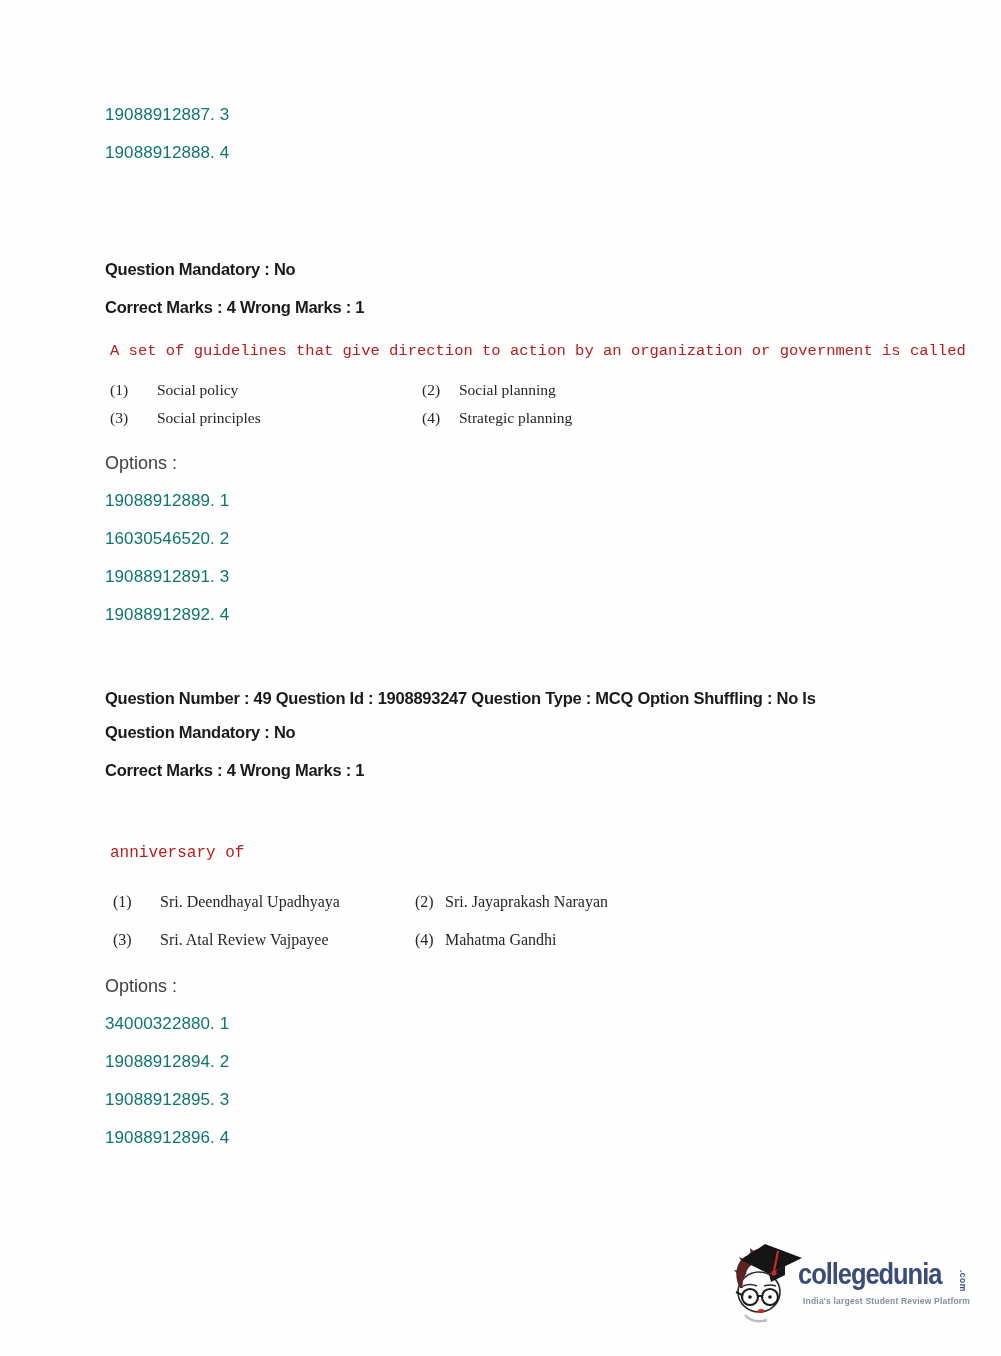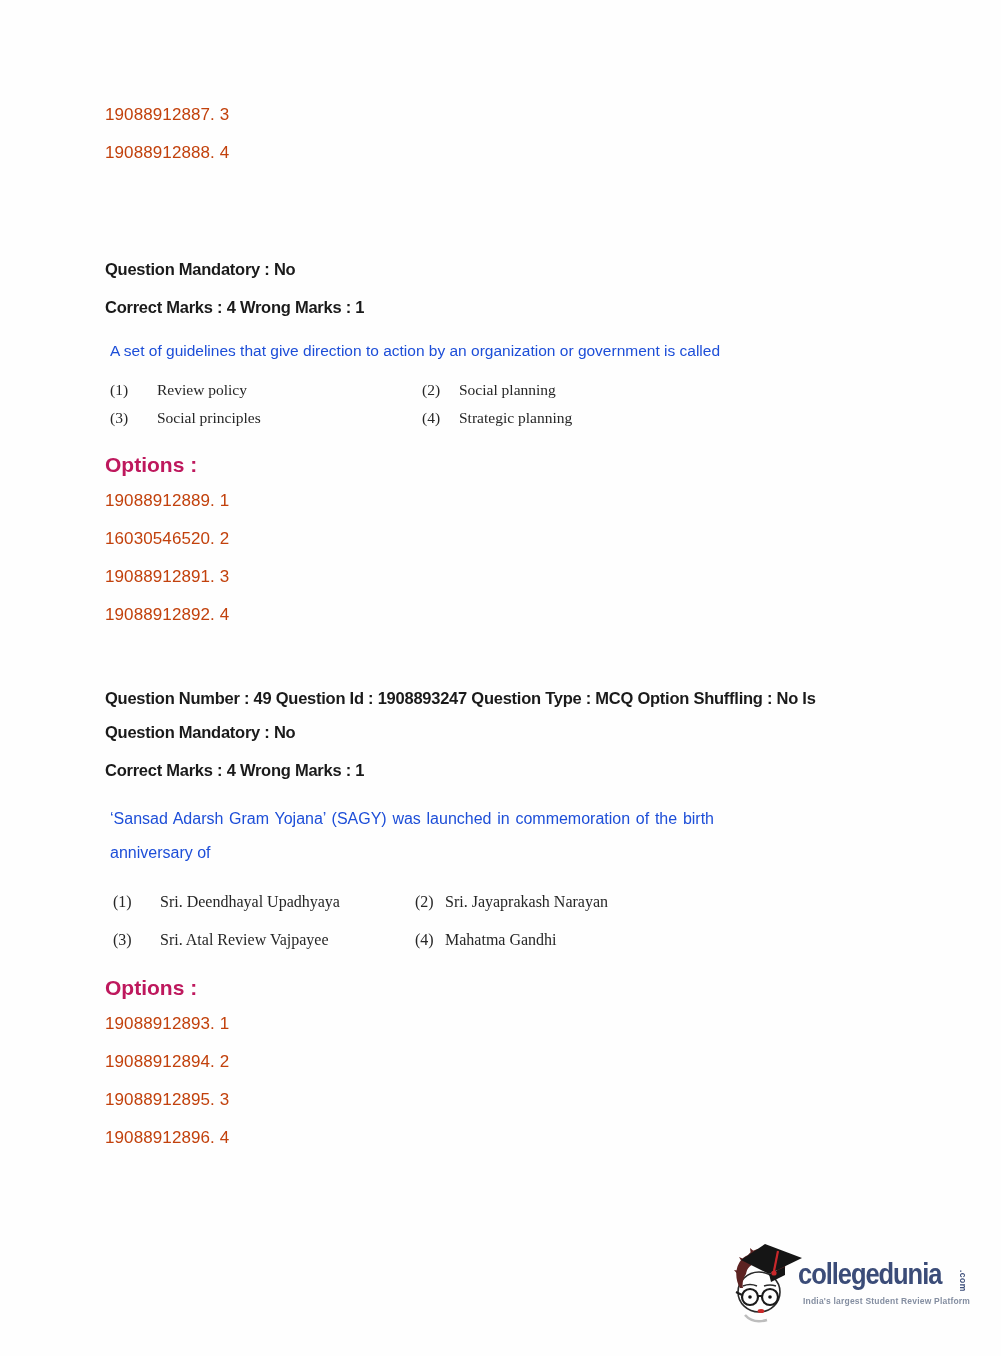--- a/index.html
+++ b/index.html
@@ -8,37 +8,37 @@
     position: relative;
     width: 1001px;
     height: 1356px;
     background: #fefefe;
     font-family: "Liberation Sans", sans-serif;
     overflow: hidden;
   }
   .abs { position: absolute; white-space: nowrap; }
   .idline {
     font-size: 17px;
-    color: #c2410c;
+    color: #0f766e;
     letter-spacing: 0.1px;
   }
   .qheader {
     font-size: 16.5px;
     font-weight: bold;
     color: #1a1a1a;
     letter-spacing: -0.25px;
   }
   .optlabel {
-    font-size: 21px;
-    font-weight: bold;
-    color: #be185d;
+    font-size: 18px;
+    font-weight: normal;
+    color: #404040;
   }
   .qserif {
-    font-family: Liberation Sans, sans-serif;
-    color: #1d4ed8;
+    font-family: Liberation Mono, monospace;
+    color: #b91c1c;
   }
   .qtext48 { font-size: 15.5px; }
   .qtext49 { font-size: 16px; }
   .jline {
     white-space: normal;
     text-align: justify;
     text-align-last: justify;
   }
   .choice-num { font-family: "Liberation Serif", serif; color: #262626; }
   .choice-text { font-family: "Liberation Serif", serif; color: #262626; }
@@ -71,52 +71,51 @@
 
   <div class="abs idline" style="left:105px; top:105px;">19088912887. 3</div>
   <div class="abs idline" style="left:105px; top:143px;">19088912888. 4</div>
 
   <div class="abs qheader" style="left:105px; top:260px;">Question Mandatory : No</div>
   <div class="abs qheader" style="left:105px; top:298px;">Correct Marks : 4 Wrong Marks : 1</div>
 
   <div class="abs qserif qtext48" style="left:110px; top:342px;">A set of guidelines that give direction to action by an organization or government is called</div>
 
   <div class="abs choice-num c48" style="left:110px; top:381px;">(1)</div>
-  <div class="abs choice-text c48" style="left:157px; top:381px;">Review policy</div>
+  <div class="abs choice-text c48" style="left:157px; top:381px;">Social policy</div>
   <div class="abs choice-num c48" style="left:422px; top:381px;">(2)</div>
   <div class="abs choice-text c48" style="left:459px; top:381px;">Social planning</div>
   <div class="abs choice-num c48" style="left:110px; top:409px;">(3)</div>
   <div class="abs choice-text c48" style="left:157px; top:409px;">Social principles</div>
   <div class="abs choice-num c48" style="left:422px; top:409px;">(4)</div>
   <div class="abs choice-text c48" style="left:459px; top:409px;">Strategic planning</div>
 
   <div class="abs optlabel" style="left:105px; top:453px;">Options :</div>
   <div class="abs idline" style="left:105px; top:491px;">19088912889. 1</div>
   <div class="abs idline" style="left:105px; top:529px;">16030546520. 2</div>
   <div class="abs idline" style="left:105px; top:567px;">19088912891. 3</div>
   <div class="abs idline" style="left:105px; top:605px;">19088912892. 4</div>
 
   <div class="abs qheader" style="left:105px; top:689px;">Question Number : 49 Question Id : 1908893247 Question Type : MCQ Option Shuffling : No Is</div>
   <div class="abs qheader" style="left:105px; top:723px;">Question Mandatory : No</div>
   <div class="abs qheader" style="left:105px; top:761px;">Correct Marks : 4 Wrong Marks : 1</div>
 
-  <div class="abs qserif qtext49 jline" style="left:110px; top:810px; width:604px;">‘Sansad Adarsh Gram Yojana’ (SAGY) was launched in commemoration of the birth</div>
   <div class="abs qserif qtext49" style="left:110px; top:844px;">anniversary of</div>
 
   <div class="abs choice-num c49" style="left:113px; top:893px;">(1)</div>
   <div class="abs choice-text c49" style="left:160px; top:893px;">Sri. Deendhayal Upadhyaya</div>
   <div class="abs choice-num c49" style="left:415px; top:893px;">(2)</div>
   <div class="abs choice-text c49" style="left:445px; top:893px;text-align:right;">Sri. Jayaprakash Narayan</div>
   <div class="abs choice-num c49" style="left:113px; top:931px;">(3)</div>
   <div class="abs choice-text c49" style="left:160px; top:931px;">Sri. Atal Review Vajpayee</div>
   <div class="abs choice-num c49" style="left:415px; top:931px;">(4)</div>
   <div class="abs choice-text c49" style="left:445px; top:931px;">Mahatma Gandhi</div>
 
   <div class="abs optlabel" style="left:105px; top:976px;">Options :</div>
-  <div class="abs idline" style="left:105px; top:1014px;">19088912893. 1</div>
+  <div class="abs idline" style="left:105px; top:1014px;">34000322880. 1</div>
   <div class="abs idline" style="left:105px; top:1052px;">19088912894. 2</div>
   <div class="abs idline" style="left:105px; top:1090px;">19088912895. 3</div>
   <div class="abs idline" style="left:105px; top:1128px;">19088912896. 4</div>
 
 
   <div class="abs" style="left:731px; top:1242px; width:260px; height:95px;">
     <svg width="74" height="86" viewBox="0 0 74 86" style="position:absolute; left:0; top:0;">
 
       <ellipse cx="28" cy="50" rx="21" ry="20" fill="#ffffff" stroke="#2a2a2a" stroke-width="1.6"></ellipse>
 

